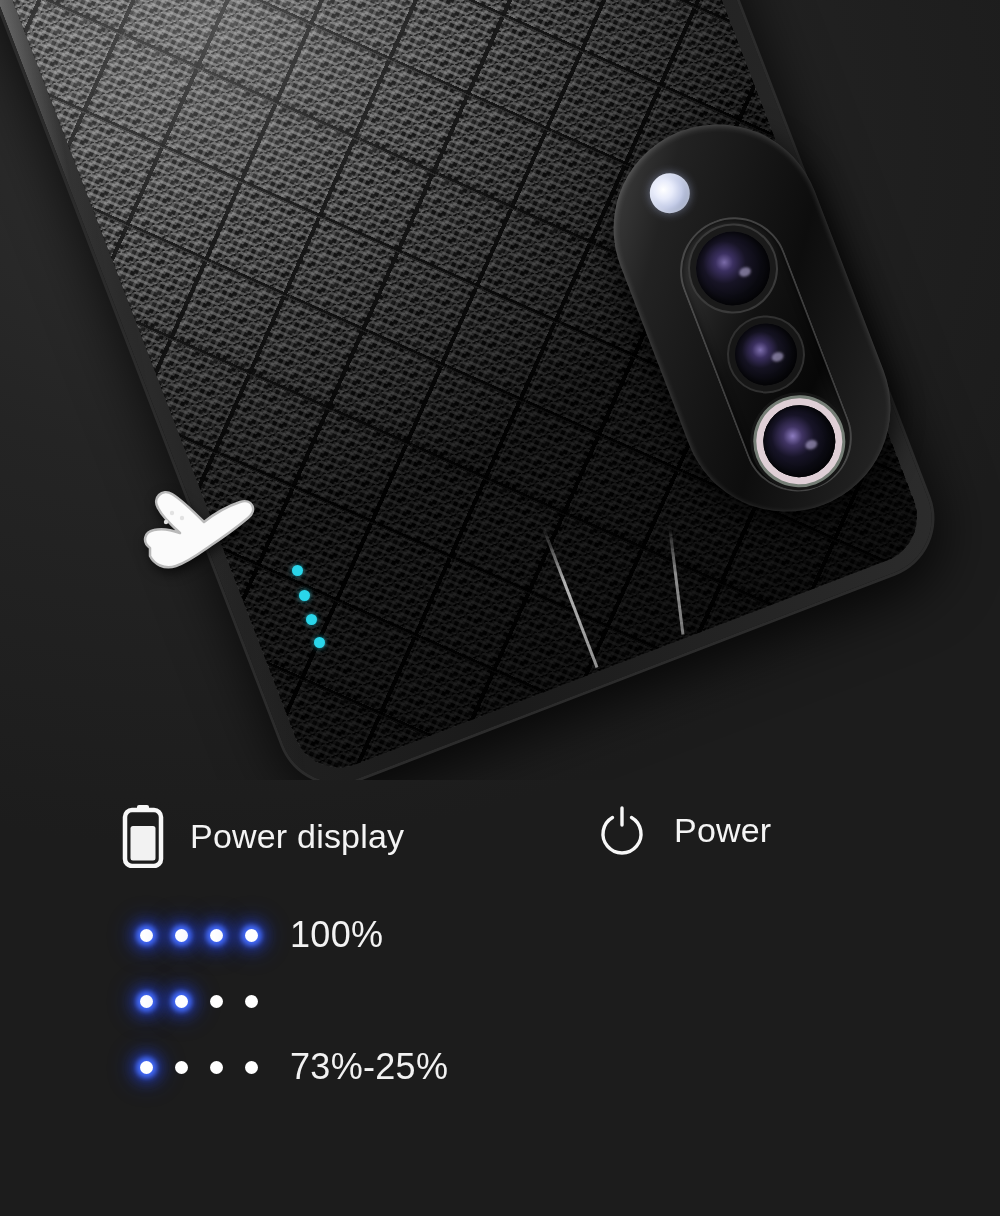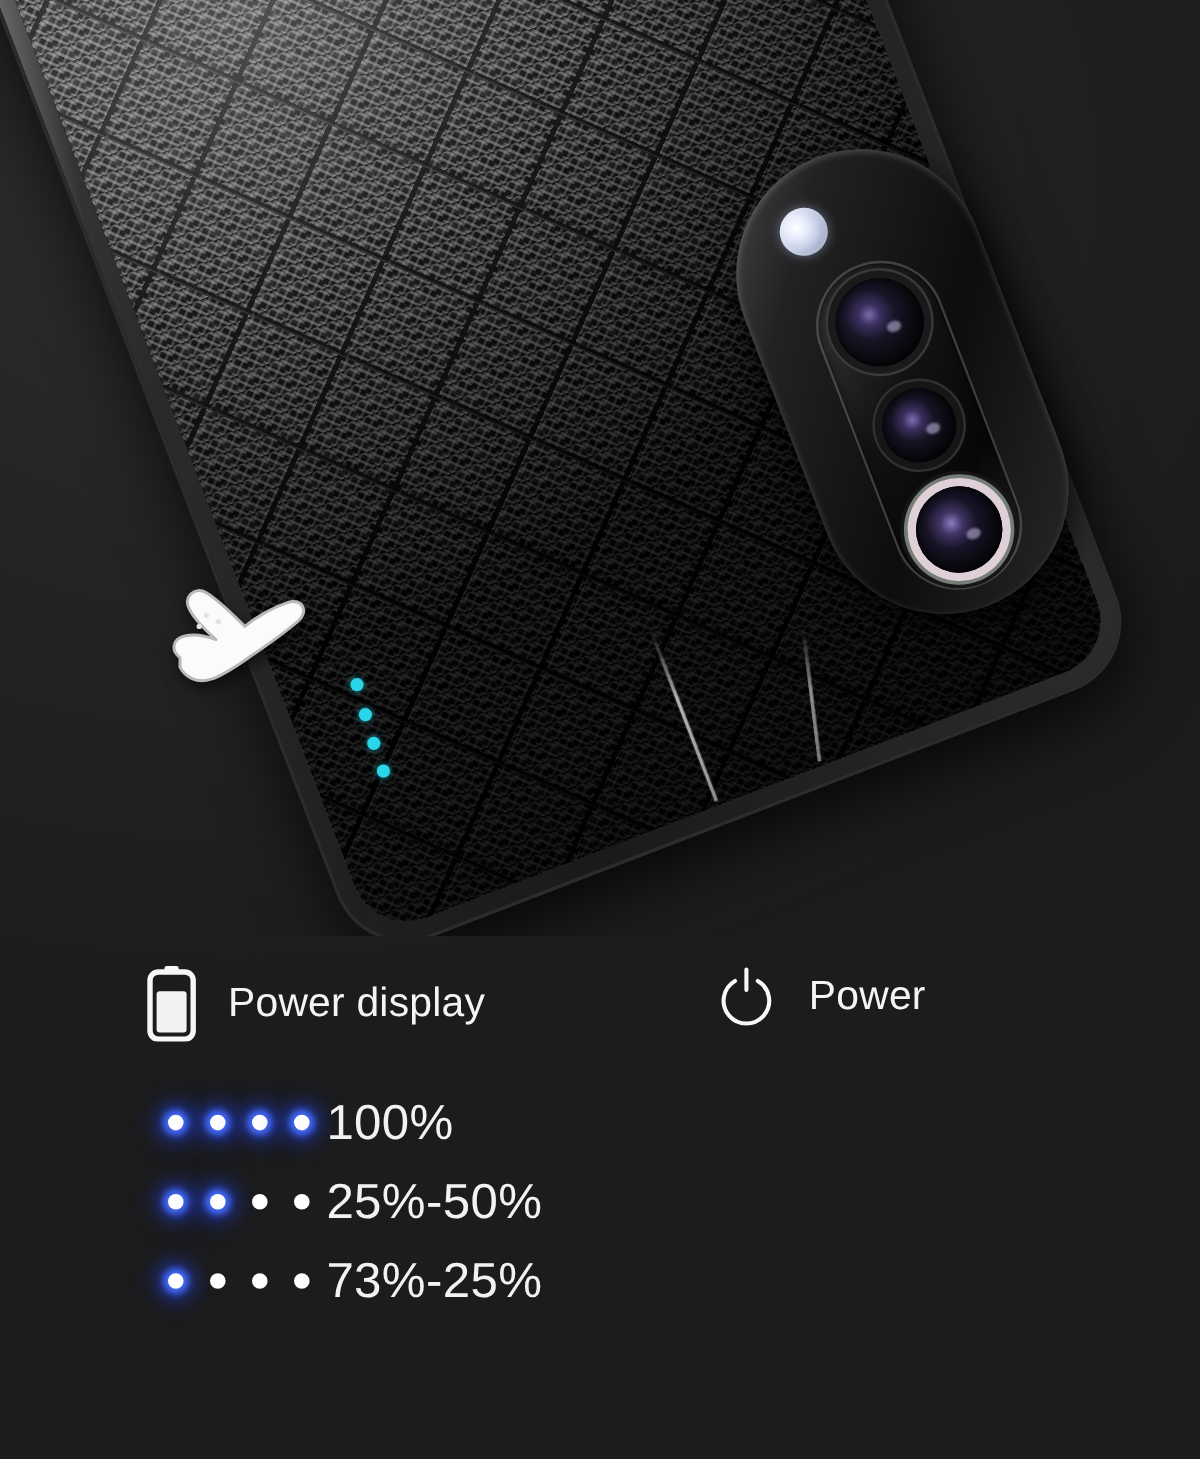--- a/index.html
+++ b/index.html
@@ -290,23 +290,23 @@
     box-shadow:
       0 0 5px 4px rgba(70,110,255,.95),
       0 0 13px 8px rgba(40,70,220,.55),
       0 0 22px 12px rgba(25,50,190,.28);
   }
   .led.off {
     box-shadow: none;
   }
   .row-label {
     position: absolute;
-    left: 272px;
+    left: 290px;
     color: #f2f2f2;
-    font-size: 41px;
+    font-size: 36px;
     letter-spacing: .3px;
     white-space: nowrap;
   }
 </style>
 </head>
 <body>
 
 <div id="page">
 
   <div id="photo-region">
@@ -388,21 +388,20 @@
       </div>
 
 
       <div class="led-row">
         <div class="leds">
           <span class="led on"></span>
           <span class="led on"></span>
           <span class="led off"></span>
           <span class="led off"></span>
         </div>
-        <span class="row-label">25%-50%</span>
       </div>
 
       <div class="led-row">
         <div class="leds">
           <span class="led on"></span>
           <span class="led off"></span>
           <span class="led off"></span>
           <span class="led off"></span>
         </div>
         <span class="row-label">73%-25%</span>

